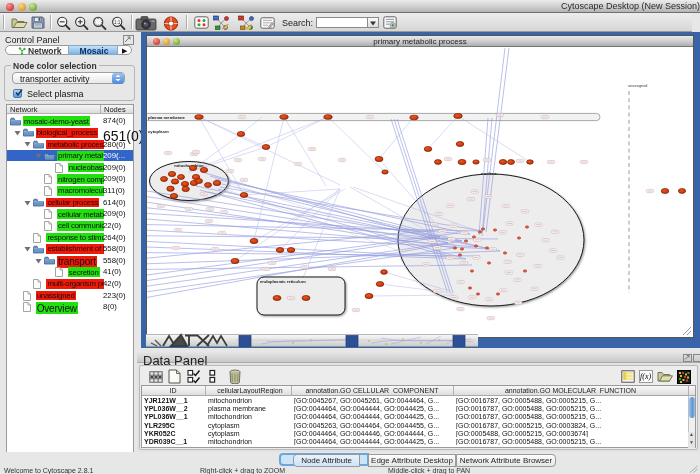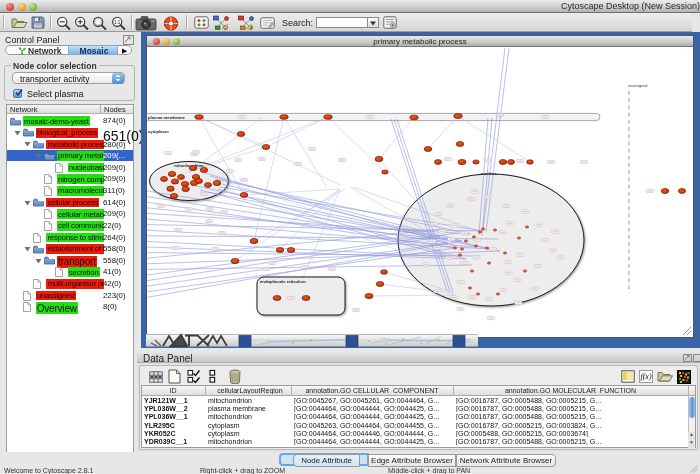--- a/index.html
+++ b/index.html
@@ -570,21 +570,21 @@
       </g>
 <path d="M95 8 L335 8" stroke="#b8b8b8" stroke-width="0.6" opacity="0.7"></path>
 <rect x="98" y="3.5" width="12" height="11" fill="#2d4f94" stroke="#1e3a74" stroke-width="0.7"></rect>
 <rect x="205" y="3.5" width="12" height="11" fill="#2d4f94" stroke="#1e3a74" stroke-width="0.7"></rect>
 <rect x="312" y="3.5" width="12" height="11" fill="#2d4f94" stroke="#1e3a74" stroke-width="0.7"></rect>
 </svg>
 
 </div>
 <div id="dpanel" class="abs">
     <div class="abs" style="left:0;top:0;width:563px;height:11px;background:linear-gradient(#e6e6e6,#c8c8c8);border-bottom:1px solid #aaa;box-sizing:border-box;"></div>
-<div class="abs" style="left:6px;top:1px;font-size:10px;color:#222;">Data Panel</div>
+<div class="abs" style="left:6px;top:1px;font-size:13px;color:#222;">Data Panel</div>
 <svg class="ic" style="left:546px;top:1.5px" width="9" height="8" viewBox="0 0 9 8">
       <rect x="0.5" y="0.5" width="8" height="7" fill="none" stroke="#888"></rect>
       <path d="M2 5.5 L6 1.5 M6 1.5 L3.8 1.5 M6 1.5 L6 3.7" stroke="#777" fill="none"></path>
     </svg>
 <svg class="ic" style="left:556px;top:1.5px" width="8" height="8" viewBox="0 0 8 8">
       <rect x="0.5" y="0.5" width="7" height="7" fill="none" stroke="#888"></rect>
     </svg>
 <div class="abs" style="left:2px;top:13px;width:559px;height:85px;background:#ececec;border:1px solid #b8b8b8;border-radius:2px;box-sizing:border-box;"></div>
 <svg class="ic" style="left:12px;top:18px" width="14" height="14" viewBox="0 0 14 14">
       <rect x="0.8" y="1.8" width="12.4" height="10.4" fill="#e8e8e8" stroke="#555" stroke-width="0.9"></rect>
@@ -611,21 +611,21 @@
       <path d="M2 2.8 L2.6 13.2 A4.4 1.6 0 0 0 11.4 13.2 L12 2.8" fill="#bdbd96" stroke="#555" stroke-width="0.8"></path>
       <path d="M4 4.6 L4.4 12.6 M7 4.8 L7 12.8 M10 4.6 L9.6 12.6" stroke="#77775a" stroke-width="0.7"></path>
     </svg>
 <svg class="ic" style="left:484px;top:18px" width="14" height="13" viewBox="0 0 14 13">
       <rect x="0.8" y="0.8" width="12.4" height="11.4" fill="#f4f4f4" stroke="#444" stroke-width="0.9"></rect>
       <rect x="2.2" y="2.2" width="9.6" height="2" fill="#f5e580"></rect>
       <rect x="2.2" y="5" width="9.6" height="2" fill="#f5e580"></rect>
       <rect x="2.2" y="7.8" width="9.6" height="2" fill="#f5e580"></rect>
       <rect x="2.2" y="2.2" width="3" height="7.6" fill="#e8cd4a"></rect>
     </svg>
-<div class="abs" style="left:502px;top:18px;width:14px;height:13px;background:#fcfcfc;border:1px solid #999;box-sizing:border-box;font-size:8px;font-style:italic;font-family:'Liberation Serif',serif;text-align:center;line-height:11px;">f(x)</div>
+<div class="abs" style="left:502px;top:18px;width:14px;height:13px;background:#fcfcfc;border:1px solid #999;box-sizing:border-box;font-size:8px;font-style:italic;font-family:'Liberation Serif',serif;line-height:11px;">f(x)</div>
 <svg class="ic" style="left:520px;top:18px" width="16" height="13" viewBox="0 0 16 13">
       <path d="M1 2.5 L1 11 L12.5 11 L12.5 4.5 L6.5 4.5 L5 2.5 Z" fill="#c8c89a" stroke="#6b6b4a" stroke-width="0.9"></path>
       <path d="M2.5 11 L5.5 5.8 L15.5 5.8 L12.5 11 Z" fill="#dedeb2" stroke="#6b6b4a" stroke-width="0.9"></path>
     </svg>
 <svg class="ic" style="left:540px;top:17.5px" width="14" height="14" viewBox="0 0 14 14">
       <rect x="0.5" y="0.5" width="13" height="13" fill="#1a1a1a" stroke="#000"></rect>
       <rect x="2" y="2" width="2" height="2" fill="#d4bb2a"></rect>
       <rect x="5" y="2" width="2" height="2" fill="#cc3a2a"></rect>
       <rect x="8" y="3.5" width="2" height="2" fill="#d4bb2a"></rect>
       <rect x="10.5" y="2" width="2" height="2" fill="#3a9a3a"></rect>
@@ -672,21 +672,21 @@
 <div class="abs" style="left:157px;top:86.0px;width:158px;font-size:7px;color:#111;white-space:nowrap;overflow:hidden;">[GO:0044464, GO:0044444, GO:0044425, G...</div>
 <div class="abs" style="left:319px;top:86.0px;width:230px;font-size:7px;color:#111;white-space:nowrap;overflow:hidden;">[GO:0016787, GO:0005488, GO:0005215, G...</div>
 <div class="abs" style="left:551px;top:44px;width:7px;height:51px;background:#f0f0f0;border-left:1px solid #c0c0c0;box-sizing:border-box;"></div>
 <div class="abs" style="left:551.5px;top:45px;width:6px;height:21px;border-radius:3px;background:linear-gradient(90deg,#9cc2ea,#5b96d6 60%,#9cc2ea);"></div>
 <div class="abs" style="left:551px;top:80px;width:7px;height:8px;background:#e4e4e4;font-size:5px;text-align:center;color:#555;line-height:4px;">▲</div>
 <div class="abs" style="left:551px;top:88px;width:7px;height:8px;background:#e4e4e4;font-size:5px;text-align:center;color:#555;line-height:4px;">▼</div>
 </div>
 <div id="tabsrow" class="abs">
     <div class="abs" style="left:279px;top:1px;width:90px;height:13px;border-radius:4px 0 0 4px;background:#cde3f6;border:2px solid #6ba7dd;box-sizing:border-box;"></div>
 <div class="abs seg" style="left:293px;width:67px;border-radius:4px 0 0 4px;background:linear-gradient(#e8f2fb,#cfe4f5);">Node Attribute Browser</div>
-<div class="abs seg" style="left:368px;width:88px;">Edge Attribute Browser</div>
+<div class="abs seg" style="left:368px;width:88px;">Edge Attribute Desktop</div>
 <div class="abs seg" style="left:456px;width:100px;border-radius:0 4px 4px 0;">Network Attribute Browser</div>
 </div>
 <div id="statusbar" class="abs">
  <span style="position:absolute;left:4px;top:0;">Welcome to Cytoscape 2.8.1</span>
  <span style="position:absolute;left:200px;top:0;">Right-click + drag to ZOOM</span>
  <span style="position:absolute;left:388px;top:0;">Middle-click + drag to PAN</span>
 </div>
 <svg class="abs" style="left:688px;top:465px" width="10" height="8" viewBox="0 0 10 8">
 <path d="M2 7.5 L9.5 1 M5.5 7.5 L9.5 4" stroke="#aaa" stroke-width="1"></path>
   </svg>

